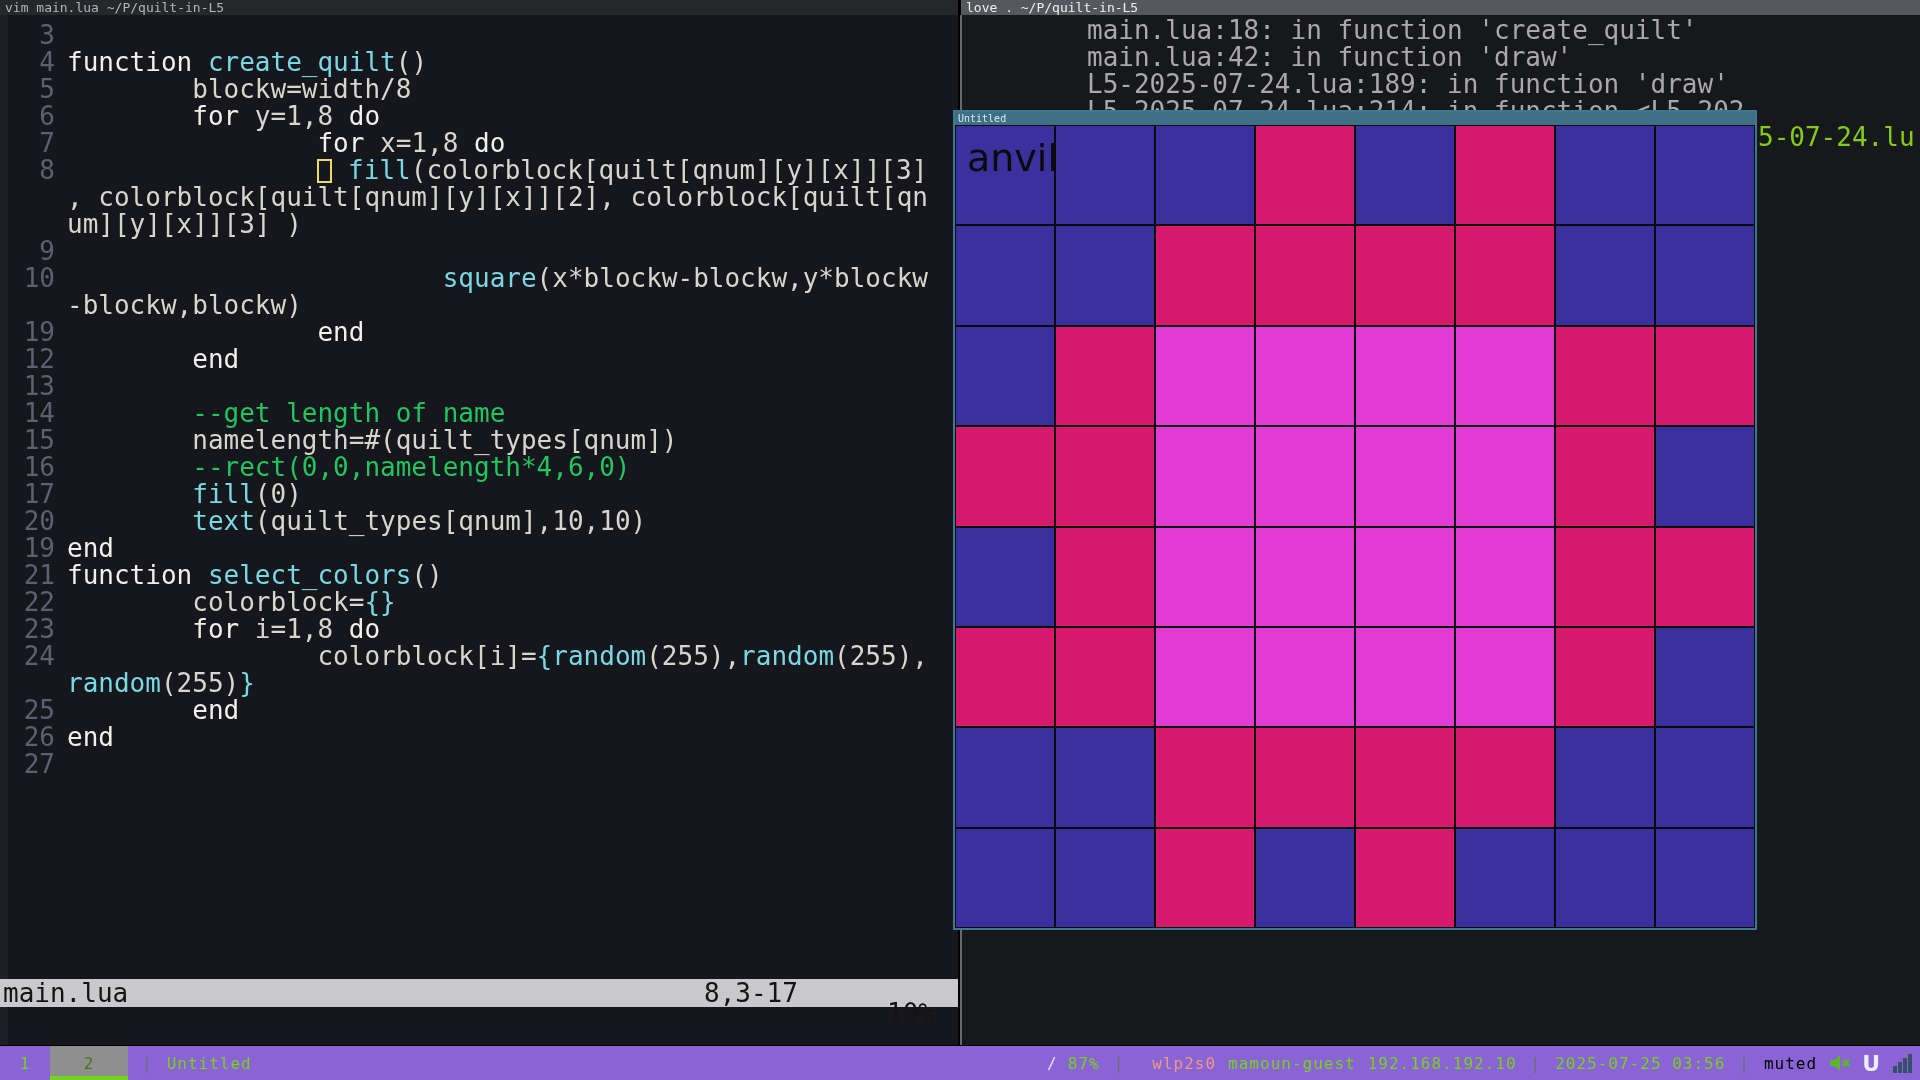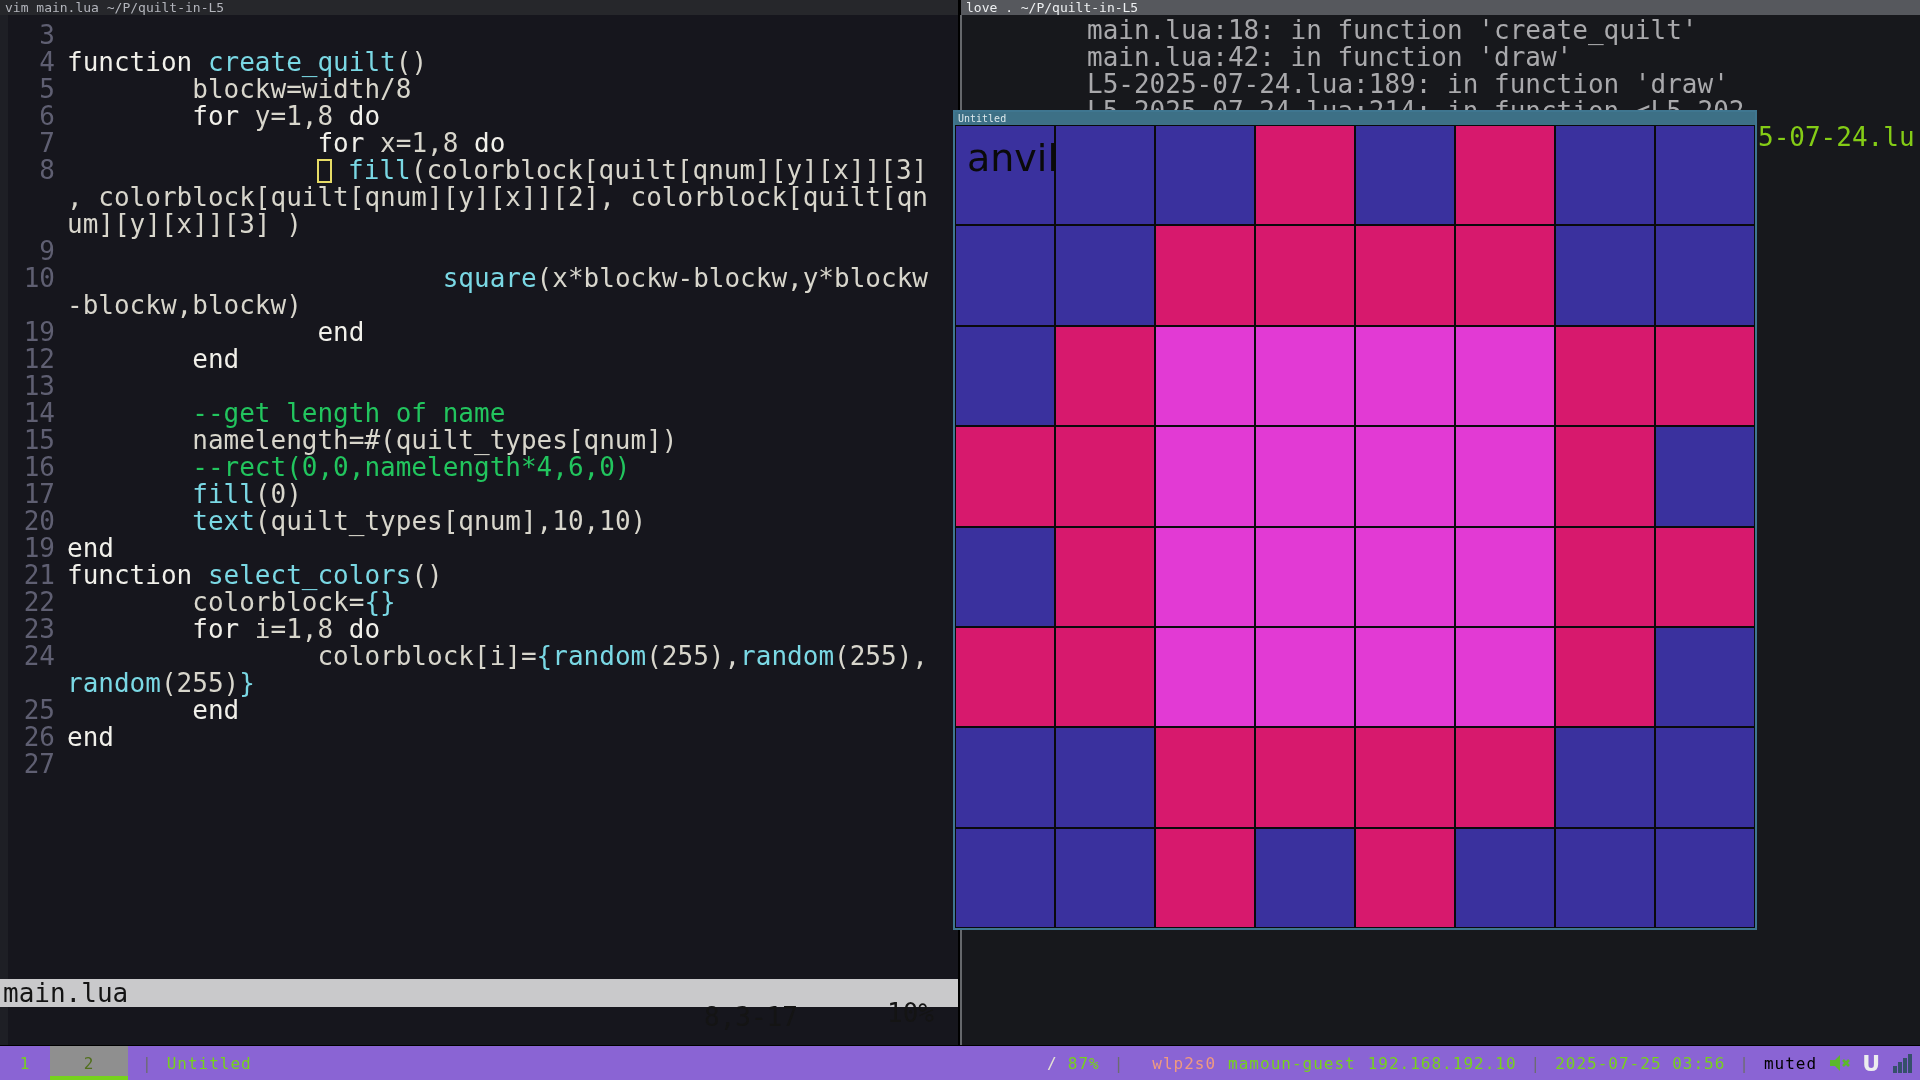--- a/index.html
+++ b/index.html
@@ -20,21 +20,21 @@
   .gutter { display:inline-block; width:47px; margin-right:12px; text-align:right; color:#5f5f72; }
   .c-tx { color:#d8d6cc; }
   .c-kw { color:#f1f0ea; font-weight:normal; }
   .c-fn { color:#7ad8e4; }
   .c-cm { color:#22c55e; }
   .cursor { display:inline-block; width:15px; height:24px; border:2px solid #e7dc66;
             vertical-align:-4px; }
   .vim-status { position:absolute; left:0; top:964px; width:100%; height:28px; background:#c9c9cb;
                 color:#141414; font-size:26px; line-height:28px; }
   .vim-status .file { position:absolute; left:3px; }
-  .vim-status .pos  { position:absolute; left:704px;margin-top:24px; }
+  .vim-status .pos  { position:absolute; left:704px; }
   .vim-status .pct  { position:absolute; right:24px;margin-top:20px; }
 
   
   .love-win { position:absolute; left:960px; top:15px; width:960px; height:1030px;
               background:#17181c; border-left:2px solid #66686c; }
   .love-lines { padding-top:2px; }
   .tline { height:27px; line-height:27px; white-space:pre; font-size:26px; color:#a9a9ac;
            padding-left:125px; }
   .fragment { position:absolute; left:796px; top:109px; font-size:26px; line-height:27px;
               color:#84cc16; white-space:pre; }

